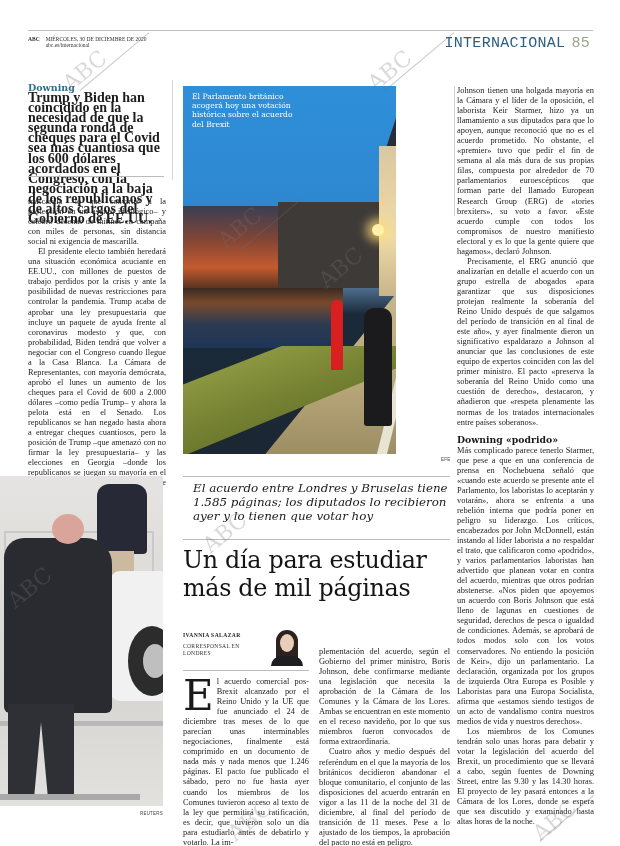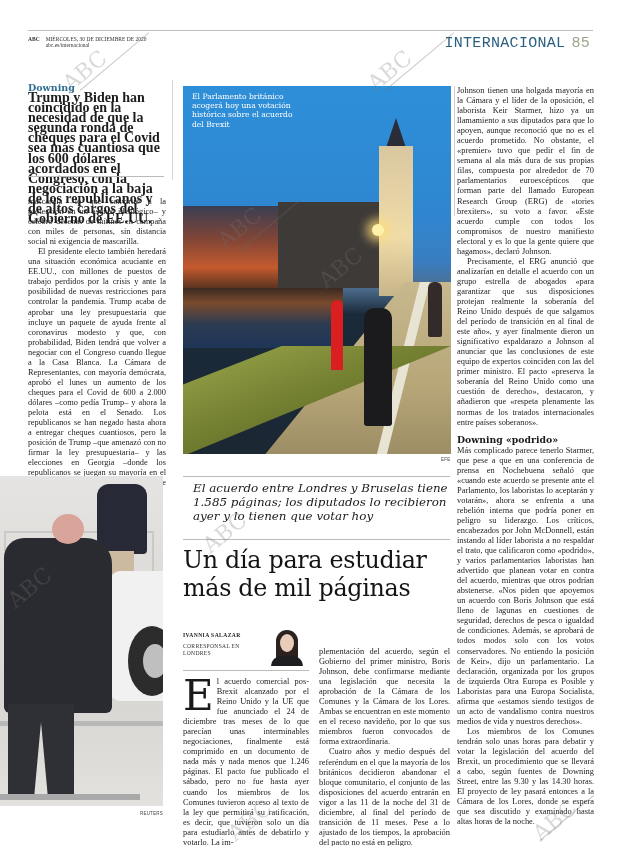--- a/index.html
+++ b/index.html
@@ -35,21 +35,21 @@
   .left-photo .officer { position: absolute; left: 97px; top: 8px; width: 50px; height: 70px; background: #272a36; border-radius: 12px 12px 4px 4px; }
   .left-photo .officer-legs { position: absolute; left: 104px; top: 75px; width: 30px; height: 25px; background: #cbb9a0; }
   .left-photo .head { position: absolute; left: 52px; top: 38px; width: 32px; height: 30px; border-radius: 50%; background: #d9a59a; }
   .left-photo .coat { position: absolute; left: 4px; top: 62px; width: 108px; height: 175px; background: #2a2b31; border-radius: 20px 26px 6px 6px; }
   .left-photo .legs { position: absolute; left: 8px; top: 228px; width: 66px; height: 90px; background: #2f3036; clip-path: polygon(0 0, 100% 0, 100% 100%, 60% 100%, 50% 20%, 40% 100%, 0 100%); }
   .left-photo .kerb { position: absolute; left: 0; top: 245px; width: 163px; height: 5px; background: #b9b9b9; }
   .left-photo .shadow { position: absolute; left: 0; top: 318px; width: 140px; height: 6px; background: #a9a9a9; }
   .credit { position: absolute; font-family: "Liberation Sans", sans-serif; font-size: 4.5px; color: #444; letter-spacing: 0.2px; }
 
   
-  .main-photo { position: absolute; left: 183px; top: 86px; width: 268px; height: 368px; overflow: hidden;
+  .main-photo { position: absolute; left: 183px; top: 86px; width: 213px; height: 368px; overflow: hidden;
     background: linear-gradient(180deg, #2e8fd9 0%, #2f86d0 35%, #3a7dc0 48%, #4d6c8c 55%, #1a2a3a 62%, #1b2733 100%); }
   .main-photo .caption { position: absolute; left: 9px; top: 6px; width: 110px; font-family: "DejaVu Serif", serif; font-size: 7.6px; line-height: 9.2px; color: #fff; }
   .main-photo .parliament { position: absolute; left: 0; top: 120px; width: 130px; height: 82px; background: linear-gradient(180deg, #3a3e52 0%, #804536 40%, #c45a2e 75%, #5a3420 100%); }
   .main-photo .parliament2 { position: absolute; left: 95px; top: 116px; width: 110px; height: 86px; background: #3e3a38; }
   .main-photo .tower { position: absolute; left: 196px; top: 60px; width: 34px; height: 150px; background: linear-gradient(180deg, #d9c7a0, #f0dca8 60%, #c7b58a); }
   .main-photo .spire { position: absolute; left: 203px; top: 32px; width: 20px; height: 30px; background: #2a2d37; clip-path: polygon(50% 0, 100% 100%, 0 100%); }
   .main-photo .water { position: absolute; left: 0; top: 202px; width: 160px; height: 60px; background: linear-gradient(180deg, #3a2a22 0%, #7a4a2c 25%, #2c3b52 60%, #1e3557 100%); }
   .main-photo .lamp { position: absolute; left: 189px; top: 138px; width: 12px; height: 12px; border-radius: 50%; background: #fff2a8; box-shadow: 0 0 10px 6px rgba(255,220,120,0.7); }
   .main-photo .bridge-wall { position: absolute; left: 0; top: 260px; width: 268px; height: 110px; background: linear-gradient(160deg, #9aa64a 0%, #6f7b2e 50%, #55611f 100%); clip-path: polygon(0 35%, 100% -60%, 100% 0, 0 100%); }
   .main-photo .pavement { position: absolute; left: 80px; top: 196px; width: 190px; height: 175px; background: linear-gradient(180deg, #c8b88e, #b7a678 60%, #9c8c64); clip-path: polygon(75% 0, 100% 0, 100% 100%, 0 100%); }

